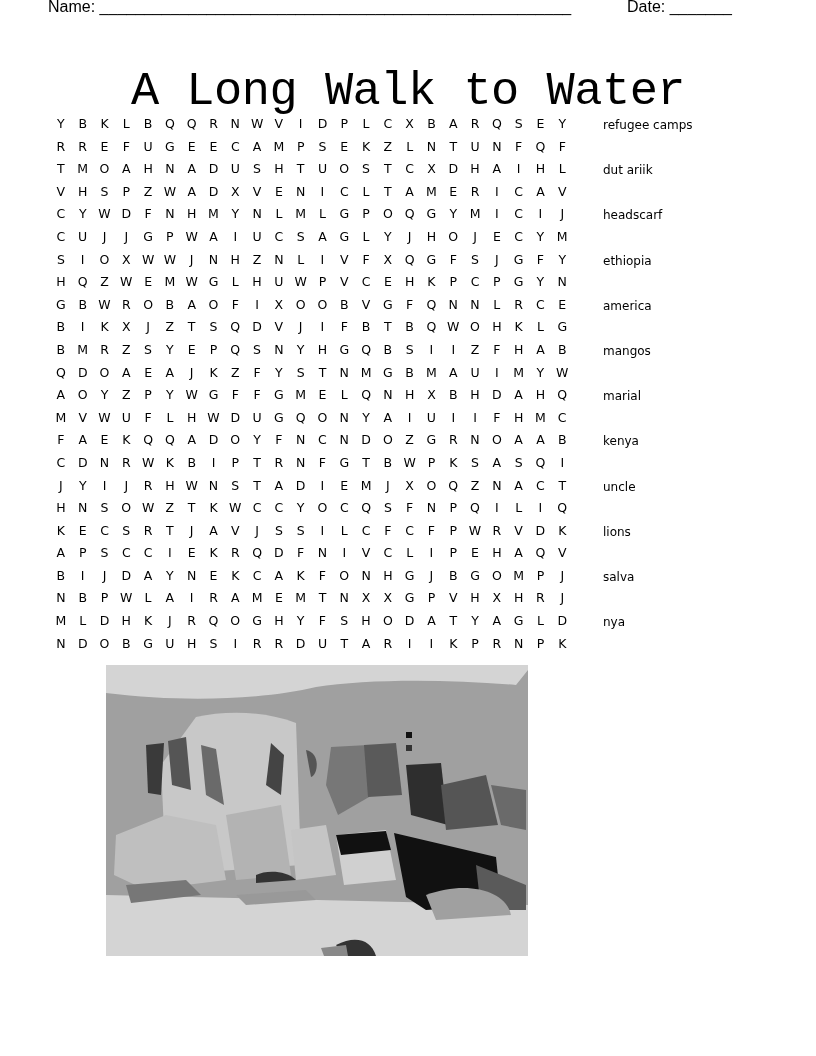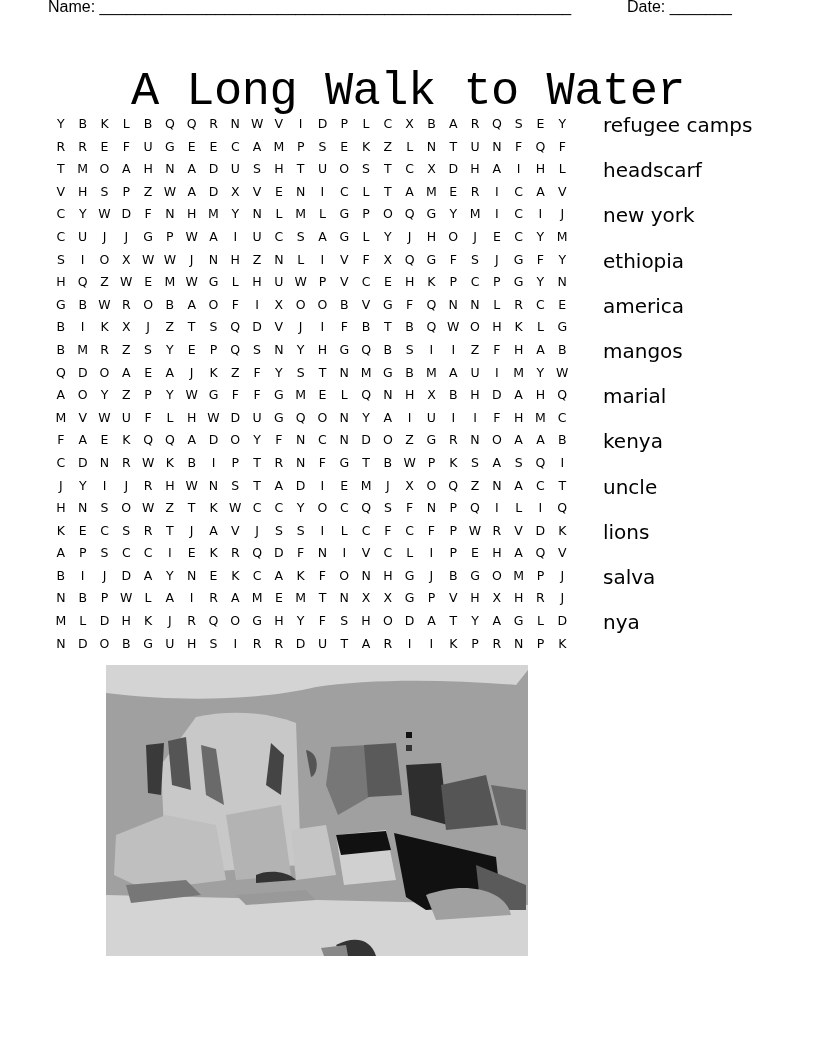--- a/index.html
+++ b/index.html
@@ -4,21 +4,21 @@
 <style>
   html, body { margin: 0; padding: 0; background: #ffffff; }
   body { width: 816px; height: 1056px; position: relative; overflow: hidden; font-family: "DejaVu Sans", sans-serif; color: #000; }
   .header-line { position: absolute; top: -2px; left: 48px; font-family: "Liberation Sans", sans-serif; font-size: 16px; white-space: pre; }
   .date-line { position: absolute; top: -2px; left: 627px; font-family: "Liberation Sans", sans-serif; font-size: 16px; white-space: pre; }
   .title { position: absolute; top: 34px; left: 0; width: 816px; text-align: center; font-family: Liberation Mono, monospace; font-size: 47px; font-weight: normal; letter-spacing: -0.5px; }
   .grid { position: absolute; left: 50px; top: 113px; }
   .grid-row { display: flex; height: 22.6px; }
   .cell { width: 21.8px; text-align: center; font-size: 12.5px; line-height: 22.6px; }
   .words { position: absolute; left: 603px; top: 113px; }
-  .word { font-size: 20px; height: 45.2px; line-height: 24px; }
+  .word { font-size: 12px; height: 45.2px; line-height: 24px; }
   .picture { position: absolute; left: 106px; top: 665px; width: 422px; height: 291px; }
 </style>
 </head>
 <body>
 
 <div class="header-line"><span>Name: </span><span>_____________________________________________________</span></div>
 <div class="date-line"><span>Date: </span><span>_______</span></div>
 
 <h1 class="title">A Long Walk to Water</h1>
 
@@ -644,22 +644,22 @@
       <span class="cell">P</span>
       <span class="cell">R</span>
       <span class="cell">N</span>
       <span class="cell">P</span>
       <span class="cell">K</span>
     </div>
   </div>
 
 <div class="words" id="words">
     <div class="word">refugee camps</div>
+    <div class="word">dut ariik</div>
     <div class="word">headscarf</div>
-    <div class="word">new york</div>
     <div class="word">ethiopia</div>
     <div class="word">america</div>
     <div class="word">mangos</div>
     <div class="word">marial</div>
     <div class="word">kenya</div>
     <div class="word">uncle</div>
     <div class="word">lions</div>
     <div class="word">salva</div>
     <div class="word">nya</div>
   </div>

